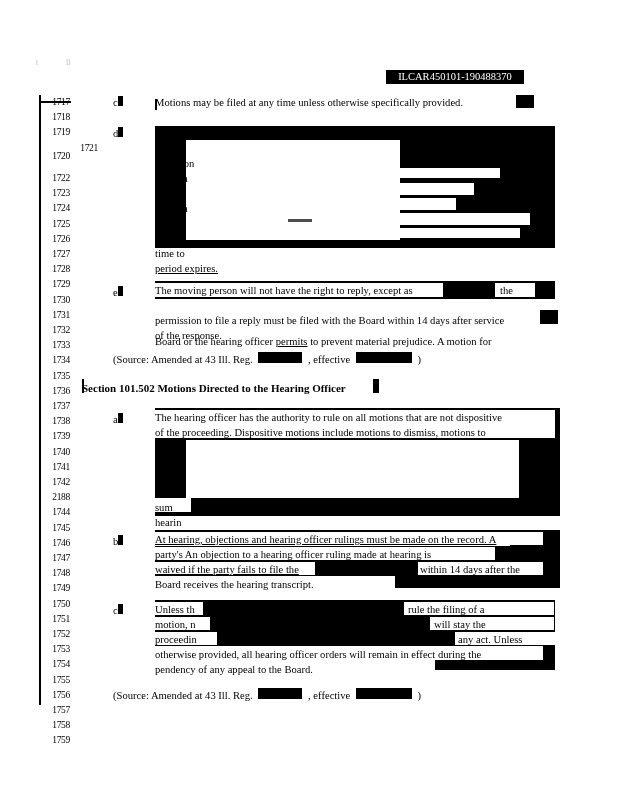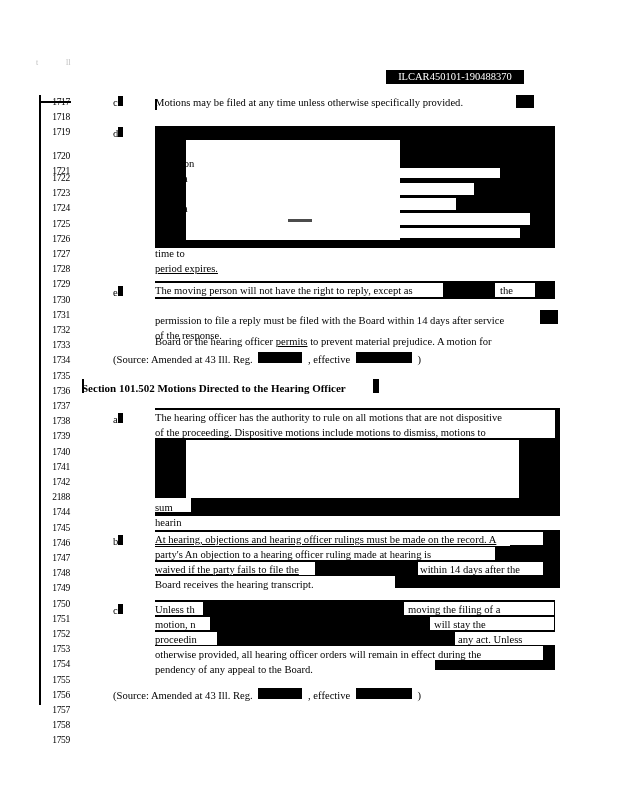--- a/index.html
+++ b/index.html
@@ -128,21 +128,21 @@
   <span class="artifact" style="left:36px; top:58px;">t</span>
   <span class="artifact" style="left:66px; top:58px;">ll</span>
 
   <div class="header-code">ILCAR450101-190488370</div>
 
   <div class="gutter">
     <div class="lnum" style="top:0px;">1717</div>
     <div class="lnum" style="top:15.2px;">1718</div>
     <div class="lnum" style="top:30.4px;">1719</div>
     <div class="lnum" style="top:45.6px;margin-top:8px;">1720</div>
-    <div class="lnum" style="top:69px;">1721</div>
+    <div class="lnum" style="top:46px;margin-left:28px;">1721</div>
     <div class="lnum" style="top:76px;">1722</div>
     <div class="lnum" style="top:91.2px;">1723</div>
     <div class="lnum" style="top:106.4px;">1724</div>
     <div class="lnum" style="top:121.6px;">1725</div>
     <div class="lnum" style="top:136.8px;">1726</div>
     <div class="lnum" style="top:152px;">1727</div>
     <div class="lnum" style="top:167.2px;">1728</div>
     <div class="lnum" style="top:182.4px;">1729</div>
     <div class="lnum" style="top:197.6px;">1730</div>
     <div class="lnum" style="top:212.8px;">1731</div>
@@ -274,21 +274,21 @@
   <div class="whitebox" style="left:155px; top:602px; width:48px; height:13px;"></div>
   <div class="whitebox" style="left:404px; top:602px; width:150px; height:13px;"></div>
   <div class="whitebox" style="left:155px; top:617px; width:55px; height:13px;"></div>
   <div class="whitebox" style="left:430px; top:617px; width:124px; height:13px;"></div>
   <div class="whitebox" style="left:155px; top:632px; width:62px; height:13px;"></div>
   <div class="whitebox" style="left:455px; top:632px; width:100px; height:13px;"></div>
   <div class="whitebox" style="left:155px; top:646px; width:388px; height:14px;"></div>
   <div class="whitebox" style="left:155px; top:660px; width:280px; height:14px;"></div>
 
   <div class="para" style="left:155px; top:602px; width:60px;"><span>Unless th</span></div>
-  <div class="para" style="left:408px; top:602px; width:150px;">moving the filing of a</div>
+  <div class="para" style="left:408px; top:602px; width:150px;">rule the filing of a</div>
   <div class="para" style="left:155px; top:617px; width:60px;"><span>motion, n</span></div>
   <div class="para" style="left:434px; top:617px; width:130px;">will stay the</div>
   <div class="para" style="left:155px; top:632px; width:70px;"><span>proceedin</span></div>
   <div class="para" style="left:458px; top:632px; width:110px;">any act.  Unless</div>
   <div class="para" style="left:155px; top:647px; width:400px;"><span>otherwise provided, all hearing officer orders will remain in effect during the</span></div>
   <div class="para" style="left:155px; top:662px; width:400px;"><span>pendency of any appeal to the Board.</span></div>
   <div class="blackbox" style="left:349px; top:608px; width:40px; height:4px; opacity:.85;"></div>
   <div class="blackbox" style="left:352px; top:637px; width:34px; height:4px; opacity:.85;"></div>
 
   <div class="source" style="left:113px; top:688px; width:440px;">

